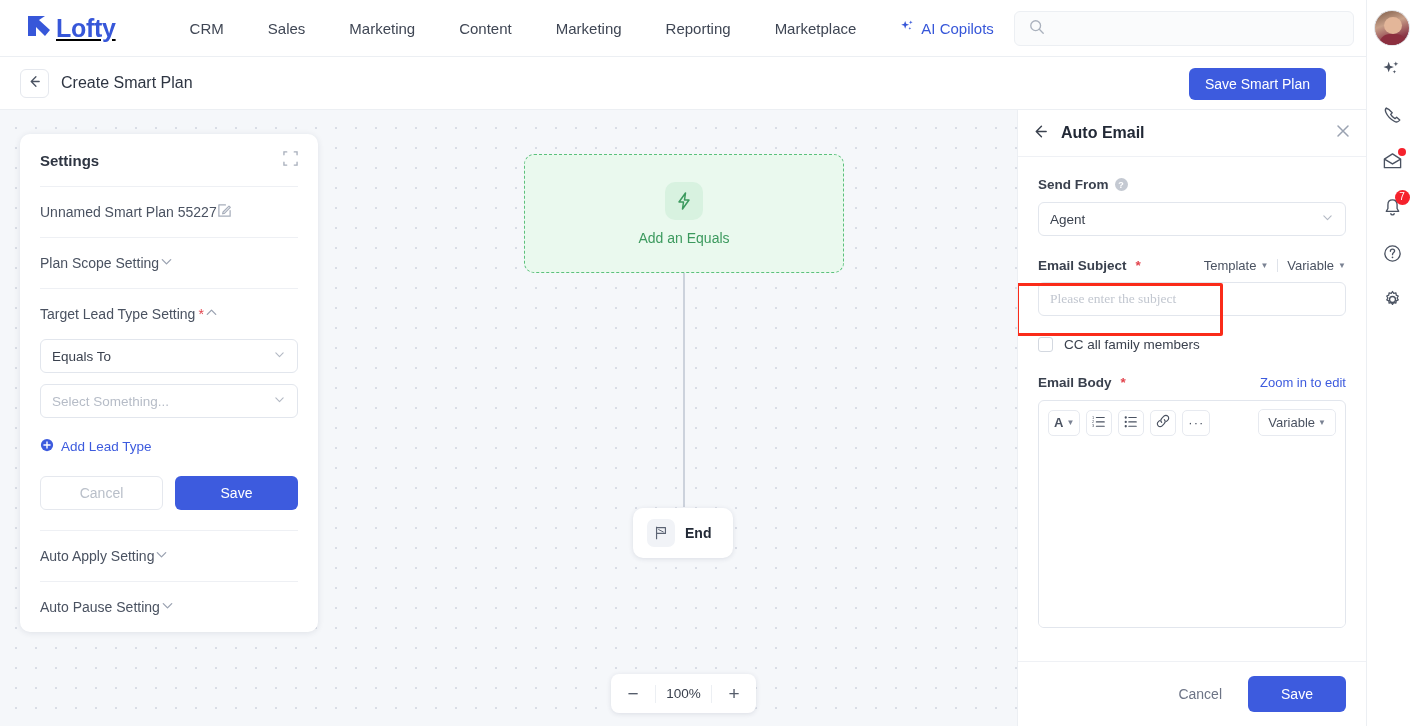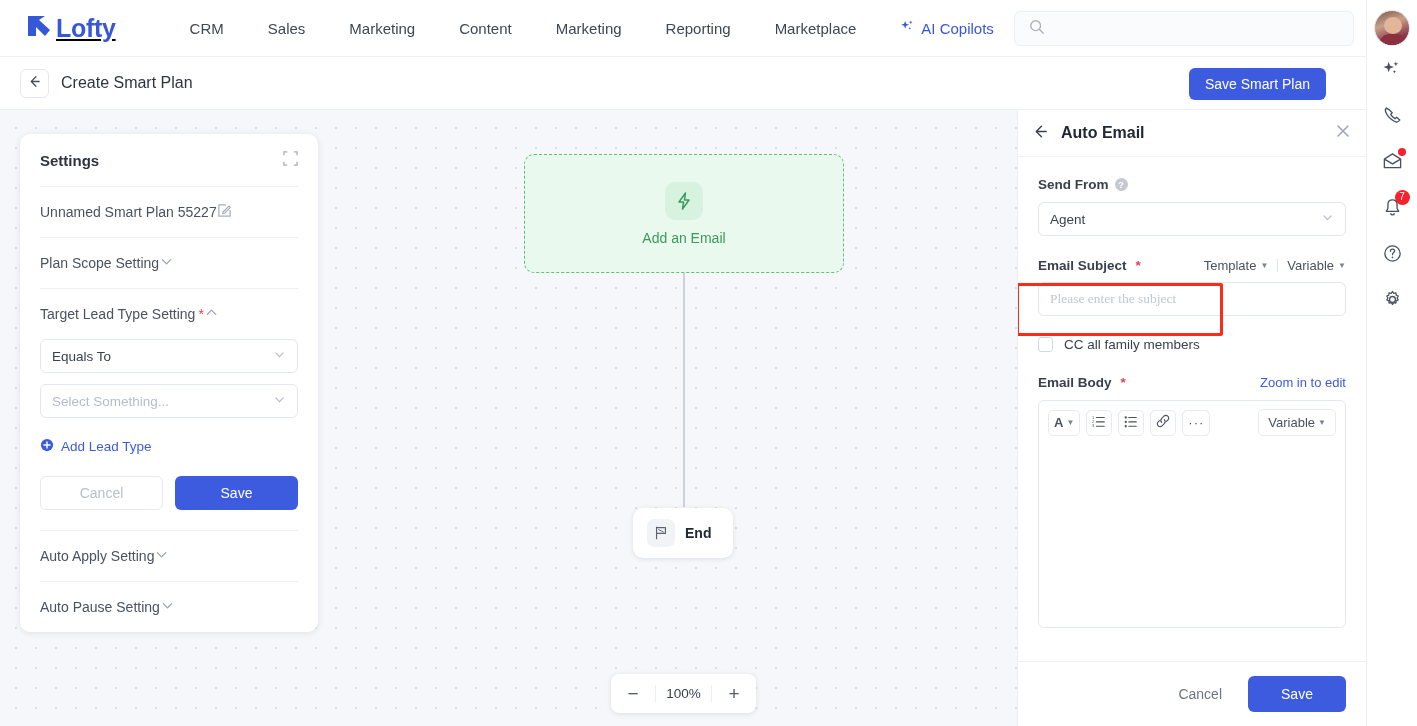--- a/index.html
+++ b/index.html
@@ -469,21 +469,21 @@
     </div>
 
     <div class="connector"></div>
 
     <div class="action-card">
       <div class="bolt-chip">
         <svg width="20" height="20" viewBox="0 0 20 20">
           <path d="M11.5 2 L5 11 L9.5 11 L8.5 18 L15 9 L10.5 9 Z" fill="none" stroke="#3c9a5e" stroke-width="1.5" stroke-linejoin="round"></path>
         </svg>
       </div>
-      <div class="action-label">Add an Email</div>
+      <div class="action-label">Add an Equals</div>
     </div>
 
     <div class="end-node">
       <div class="flag-chip">
         <svg width="16" height="16" viewBox="0 0 18 18">
           <path d="M4 2 L4 16 M4 3 L14 3 L14 9.5 L4 9.5" fill="none" stroke="#5b6373" stroke-width="1.3" stroke-linejoin="round"></path>
           <path d="M6 5 L12 8" stroke="#5b6373" stroke-width="1.1"></path>
         </svg>
       </div>
       <div class="end-label">End</div>

